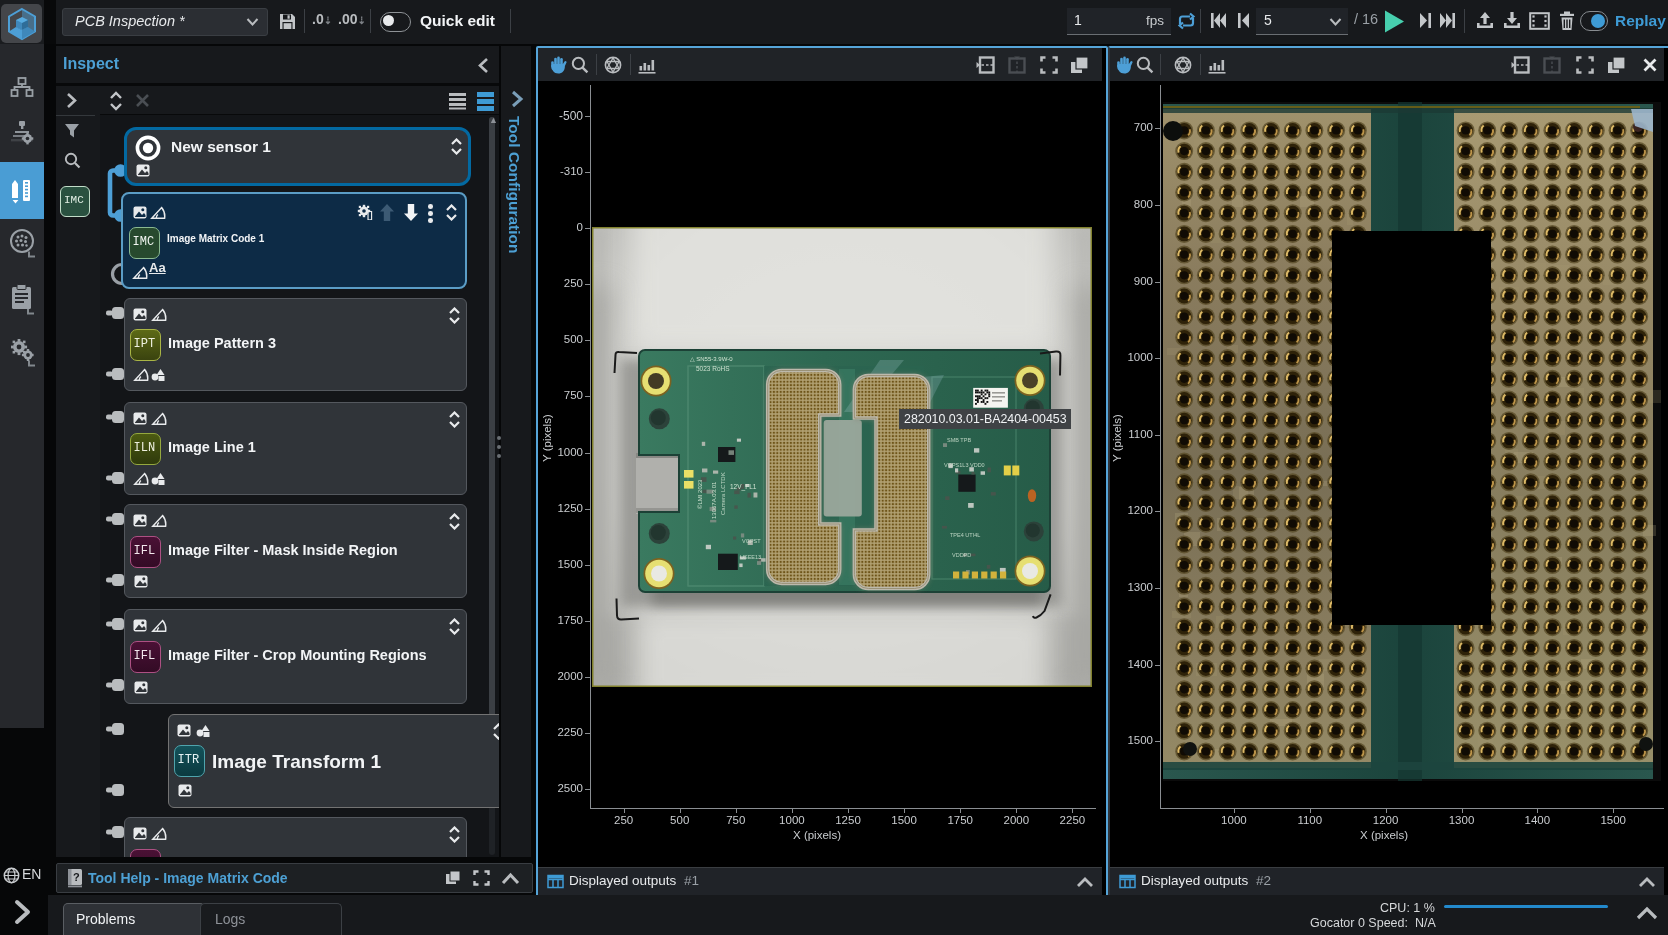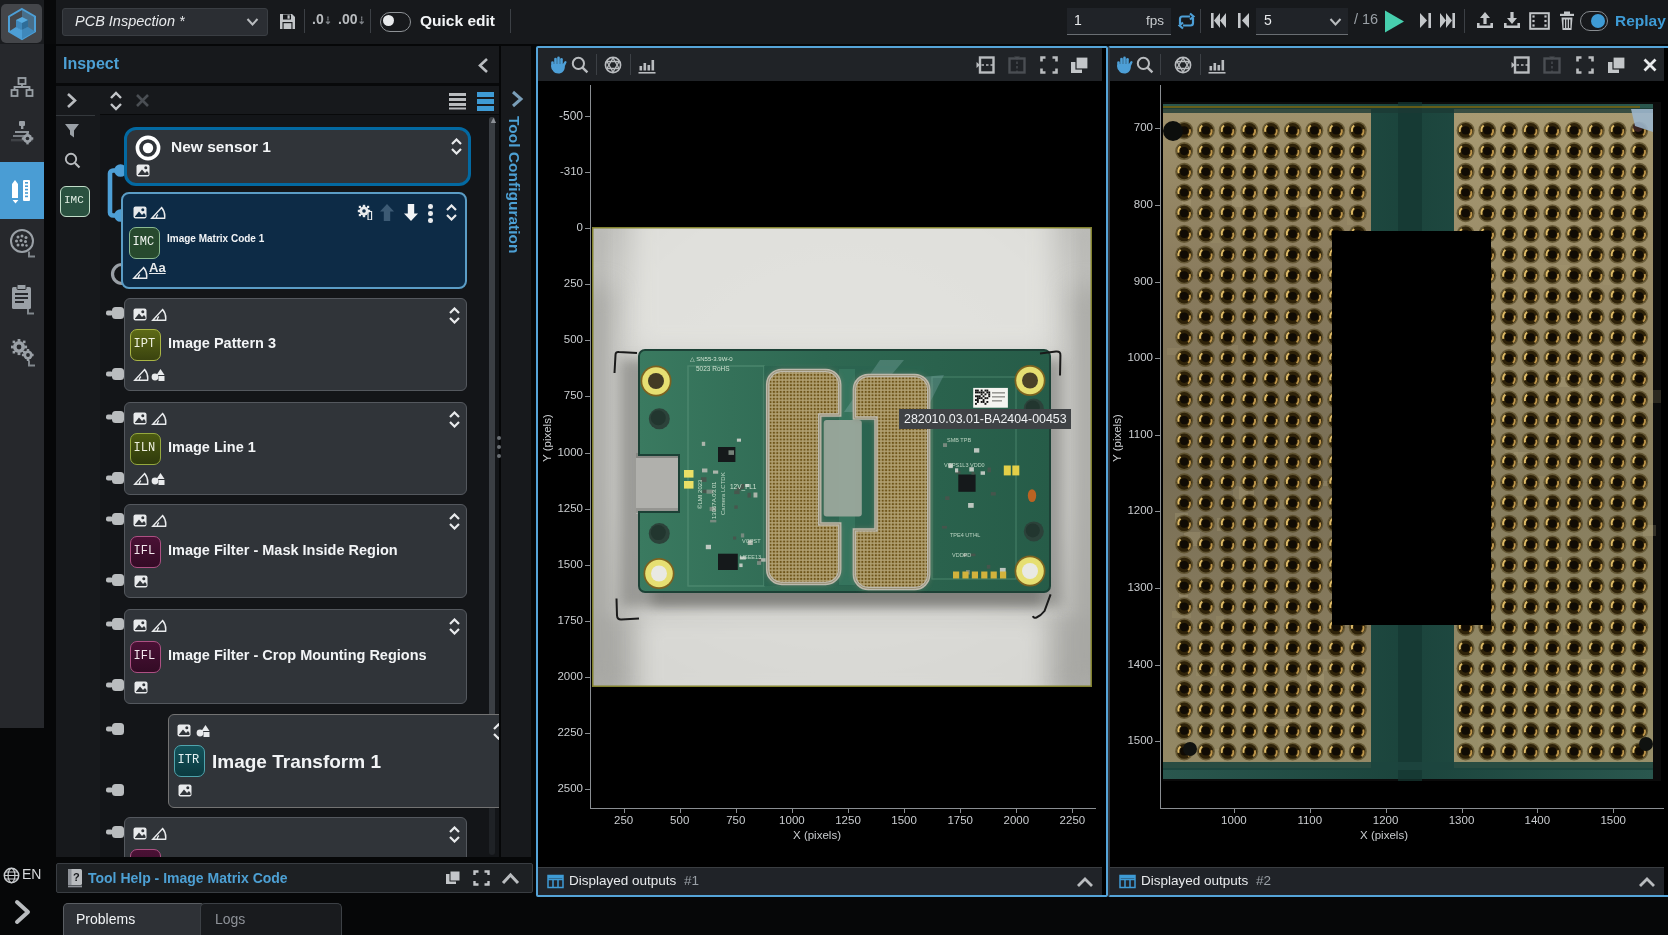--- a/index.html
+++ b/index.html
@@ -1692,14 +1692,22 @@
         <rect x="1" y="1.5" width="15" height="3" fill="#3e9bd5"></rect>
       </svg>
       <span class="abs" style="left:31px;top:5px;color:#e8eaec;font-size:13.5px;">Displayed outputs</span>
       <span class="abs" style="left:146px;top:5px;color:#9aa0a6;font-size:13.5px;">#2</span>
       <svg class="abs" style="left:528px;top:8px;" width="18" height="12" viewBox="0 0 18 12">
         <path d="M2 10 L9 3 L16 10" fill="none" stroke="#b9bcbf" stroke-width="2.8"></path>
       </svg>
     </div>
     </div>
 
+  <div class="abs" style="left:48px;top:895px;width:1620px;height:40px;background:#17191c;">
+    <span class="abs" style="left:1332px;top:6px;color:#d6d8da;font-size:12.5px;">CPU: 1 %</span>
+    <div class="abs" style="left:1396px;top:10px;width:164px;height:3px;background:#2389cc;border-radius:2px;"></div>
+    <span class="abs" style="left:1262px;top:21px;color:#d6d8da;font-size:12.5px;">Gocator 0 Speed:&nbsp; N/A</span>
+    <svg class="abs" style="left:1588px;top:10px;" width="22" height="16" viewBox="0 0 22 16">
+      <path d="M2 13 L11 4 L20 13" fill="none" stroke="#b9bcbf" stroke-width="3.2"></path>
+    </svg>
+  </div>
 
 </div>
 
 </body></html>

